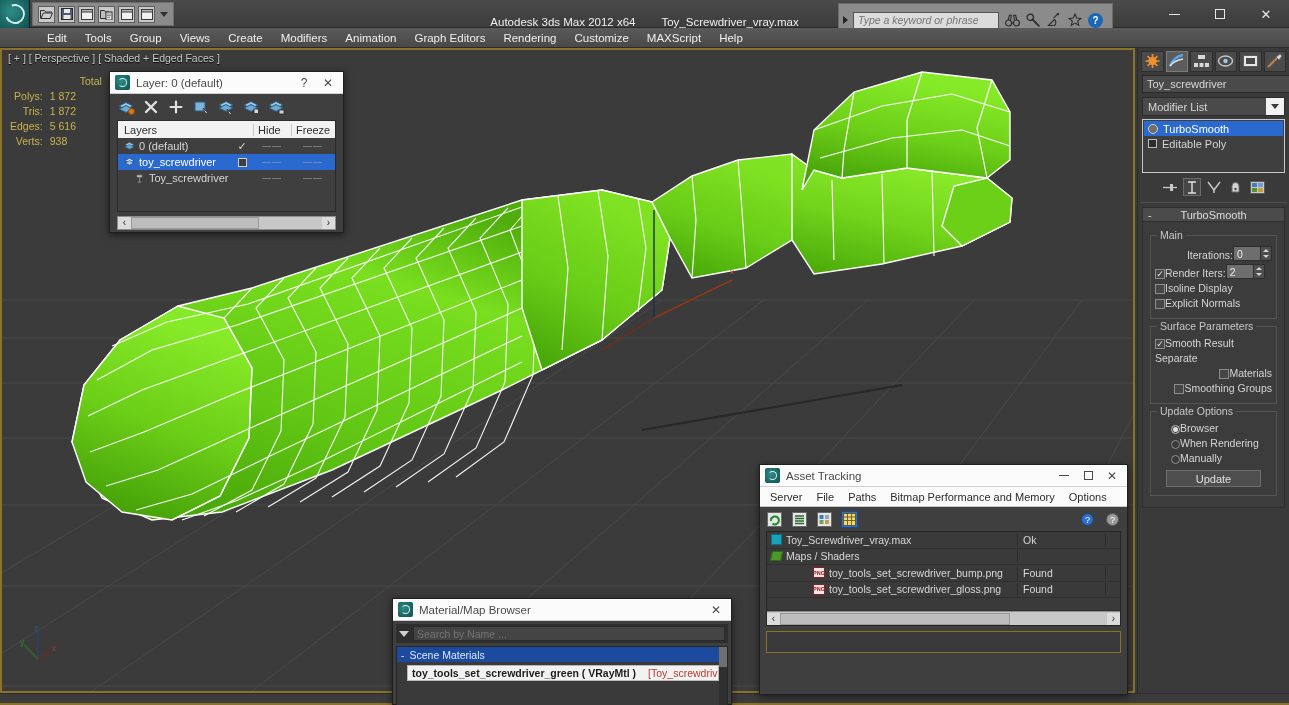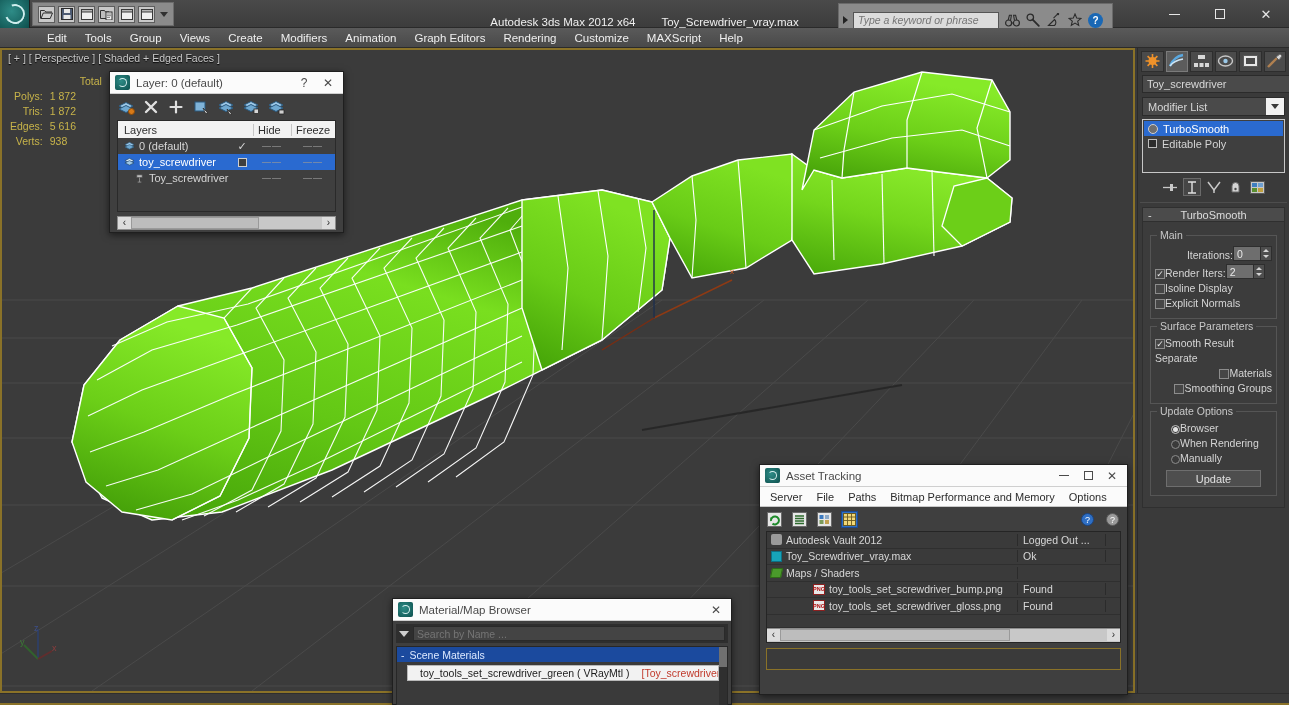--- a/index.html
+++ b/index.html
@@ -149,21 +149,21 @@
     flex:1; background:#444; border:1px solid #2a2a2a; color:#b4b4b4;
     height:15px; font-size:10.5px; padding:0 3px; font-family:"Liberation Sans",sans-serif;
   }
   .mat-body{ margin:0 3px; border:1px solid #272727; background:#3a3a3a; height:62px; position:relative; overflow:hidden;}
   .mat-grp{ background:#1b4a9e; color:#dce9ff; font-size:10.5px; height:15px; display:flex; align-items:center; padding-left:4px; gap:5px;}
   .mat-entry{
     margin:3px 8px 0 10px; background:#f2f2f2; border:1px solid #b8b8b8;
     height:16px; display:flex; align-items:center; font-size:10.5px; color:#1b1b1b;
     overflow:hidden; white-space:nowrap;
   }
-  .mat-entry .nm{ padding-left:12px; }
+  .mat-entry .nm{ padding-left:4px;font-weight:bold; }
   .mat-entry .obj{ color:#c0392b; padding-left:12px;}
   .mat-entry .swatch{ margin-left:auto; width:24px;height:14px;background:#cf1111;}
   .mat-vscroll{ position:absolute; right:0; top:0; width:8px; height:100%; background:#2f2f2f;}
   .mat-vscroll .t{ width:8px;height:20px;background:#707070;}
 
   
   #assetDlg{ left:759px; top:464px; width:369px; height:231px; }
   .at-menu{ display:flex; align-items:center; height:20px; background:#fbfbfb; color:#2c2c2c; font-size:11px; padding-left:3px; border-bottom:1px solid #c8c8c8;}
   .at-menu .am{ padding:1px 7px; }
   .at-tools{ display:flex; align-items:center; height:24px; padding:0 6px; gap:8px; }
@@ -728,28 +728,20 @@
       <div class="at-ibtn">
         <svg width="15" height="15" viewBox="0 0 15 15">
             <circle cx="7.5" cy="7.5" r="6" fill="#9a9a9a" stroke="#5a5a5a"></circle>
             <text x="7.5" y="11" font-size="9" fill="#fff" text-anchor="middle" font-family="Liberation Sans, sans-serif">?</text>
           </svg>
       </div>
     </div>
 
     <div class="at-list">
 
-      <div class="at-row">
-        <div class="n ind1">
-            <span class="vaultico"></span>
-          <span>Autodesk Vault 2012</span>
-          </div>
-        <div class="s">Logged Out ...</div>
-        <div class="e"></div>
-      </div>
 
       <div class="at-row">
         <div class="n ind2">
             <span class="maxico"></span>
           <span>Toy_Screwdriver_vray.max</span>
           </div>
         <div class="s">Ok</div>
         <div class="e"></div>
       </div>
 

